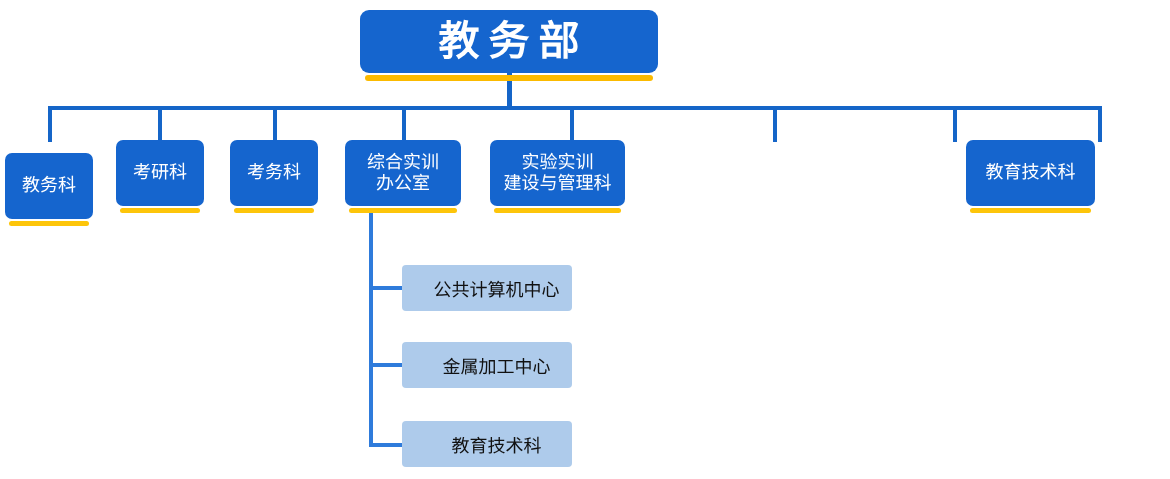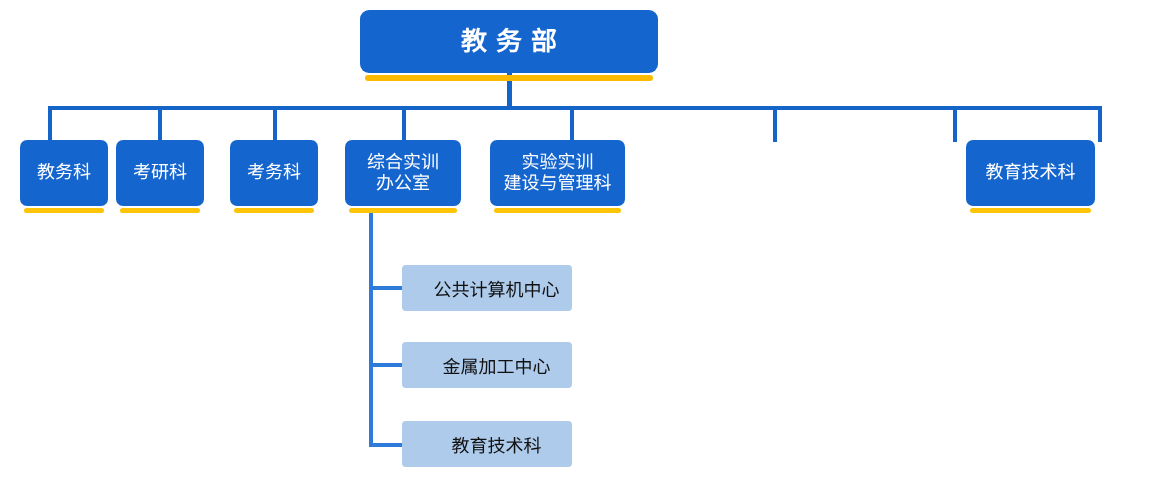--- a/index.html
+++ b/index.html
@@ -45,21 +45,21 @@
     position:relative;
     z-index:2;
     white-space:pre-line;
     padding:0 4px;
   }
 
   
   #root-node{
     left:360px;top:10px;width:298px;height:63px;
     border-radius:9px;
-    font-size:26px;
+    font-size:41px;
     font-weight:bold;
     letter-spacing:9px;
     text-indent:9px;
   }
   #root-node .accent{
     left:5px;right:5px;bottom:-8px;height:6px;background:#FBBA00;
   }
 
   
   .lvl1{
@@ -102,21 +102,21 @@
   <div class="conn conn-v" style="left:570px;top:106px;height:36px;"></div>
   <div class="conn conn-v" style="left:773px;top:106px;height:36px;"></div>
   <div class="conn conn-v" style="left:953px;top:106px;height:36px;"></div>
   <div class="conn conn-v" style="left:1098px;top:106px;height:36px;"></div>
 
   <div class="node-blue" id="root-node">
     <span class="accent"></span>
     <span class="label">教务部</span>
   </div>
 
-  <div class="node-blue lvl1" style="left:20px;width:88px;">
+  <div class="node-blue lvl1" style="left:5px;width:88px;margin-top:13px;">
     <span class="accent"></span>
     <span class="label">教务科</span>
   </div>
 
   <div class="node-blue lvl1" style="left:116px;width:88px;">
     <span class="accent"></span>
     <span class="label">考研科</span>
   </div>
 
   <div class="node-blue lvl1" style="left:230px;width:88px;">

